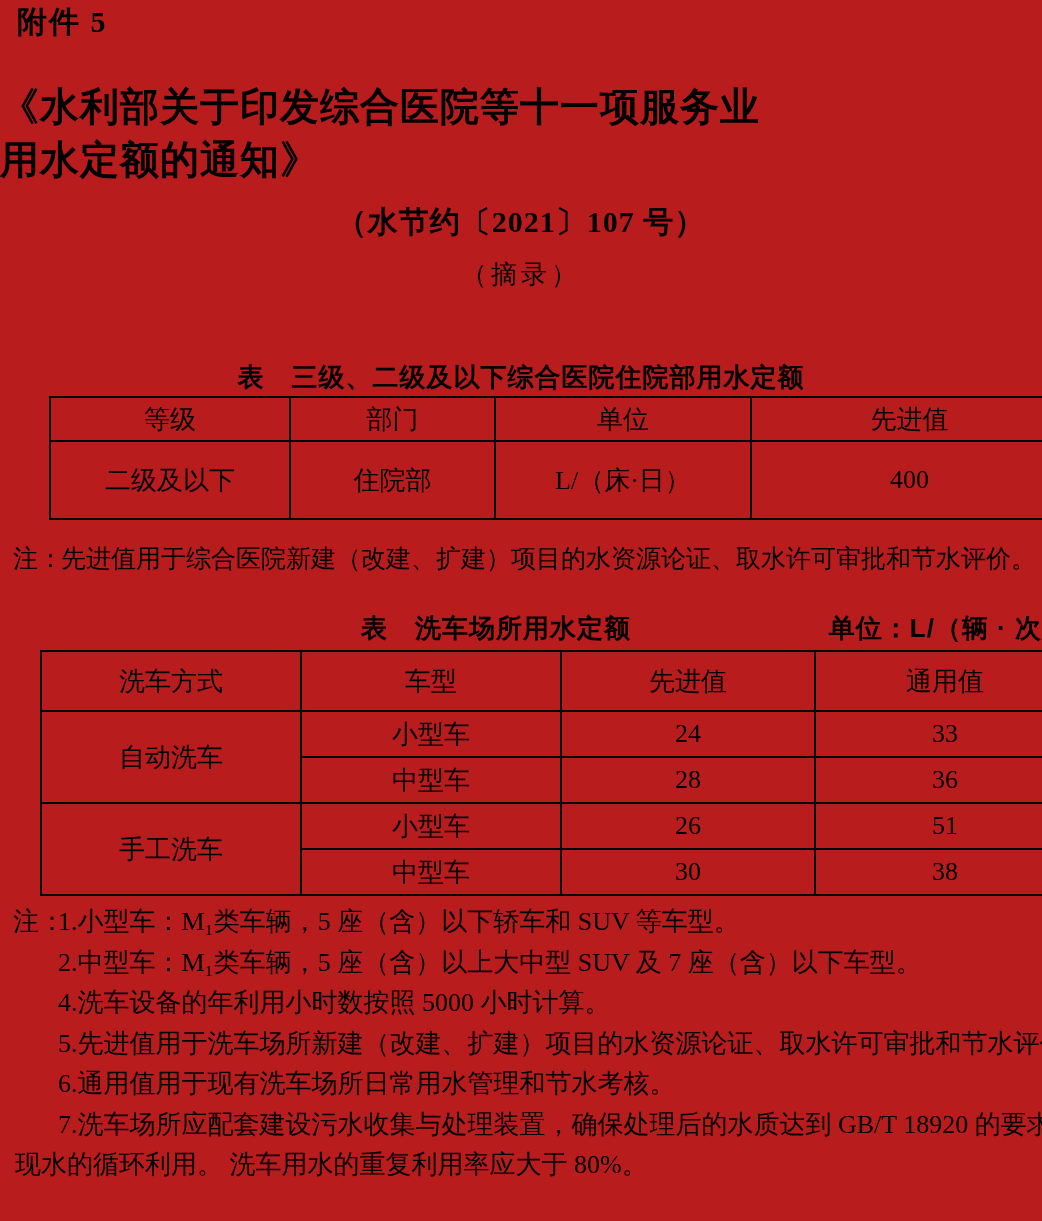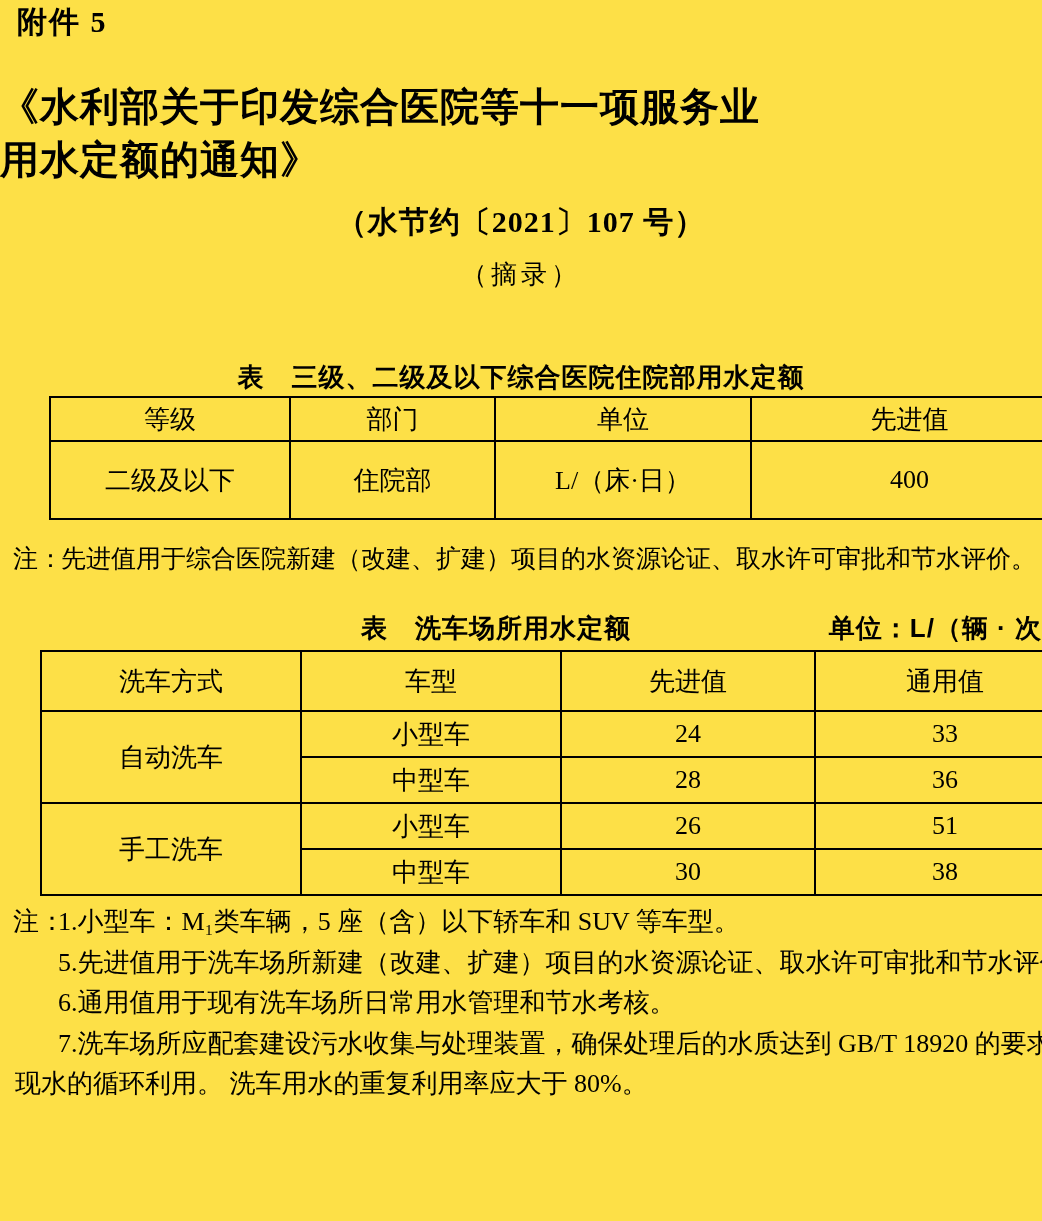--- a/index.html
+++ b/index.html
@@ -1,20 +1,20 @@
 <!DOCTYPE html>
 <html><head>
 <meta charset="utf-8">
 <style>
   html, body { margin: 0; padding: 0; background: #ffffff; }
   .page {
     position: relative;
     width: 1042px;
     height: 1221px;
-    background: #fde047;
+    background: #b91c1c;
     color: #000000;
     font-family: "Liberation Serif", "DejaVu Serif", serif;
     overflow: hidden;
   }
   .attachment-label {
     position: absolute;
     left: 17px; top: 2px;
     font-size: 30px;
     font-weight: 600;
     letter-spacing: 2px;
@@ -191,19 +191,21 @@
     <tr class="dat">
       <td>中型车</td>
       <td class="num">30</td>
       <td class="num">38</td>
     </tr>
   </tbody>
     </table>
 
   <div class="notes">
     <div class="note-line"><span class="note-prefix">注：</span><span>1.小型车：M₁类车辆，5 座（含）以下轿车和 SUV 等车型。</span></div>
+    <div class="note-line indent-item">2.中型车：M₁类车辆，5 座（含）以上大中型 SUV 及 7 座（含）以下车型。</div>
+    <div class="note-line indent-item">4.洗车设备的年利用小时数按照 5000 小时计算。</div>
     <div class="note-line indent-item">5.先进值用于洗车场所新建（改建、扩建）项目的水资源论证、取水许可审批和节水评价。</div>
     <div class="note-line indent-item">6.通用值用于现有洗车场所日常用水管理和节水考核。</div>
     <div class="note-line indent-item">7.洗车场所应配套建设污水收集与处理装置，确保处理后的水质达到 GB/T 18920 的要求，实</div>
     <div class="note-line indent-flush">现水的循环利用。 洗车用水的重复利用率应大于 80%。</div>
   </div>
 
 </div>
 
 </body></html>

